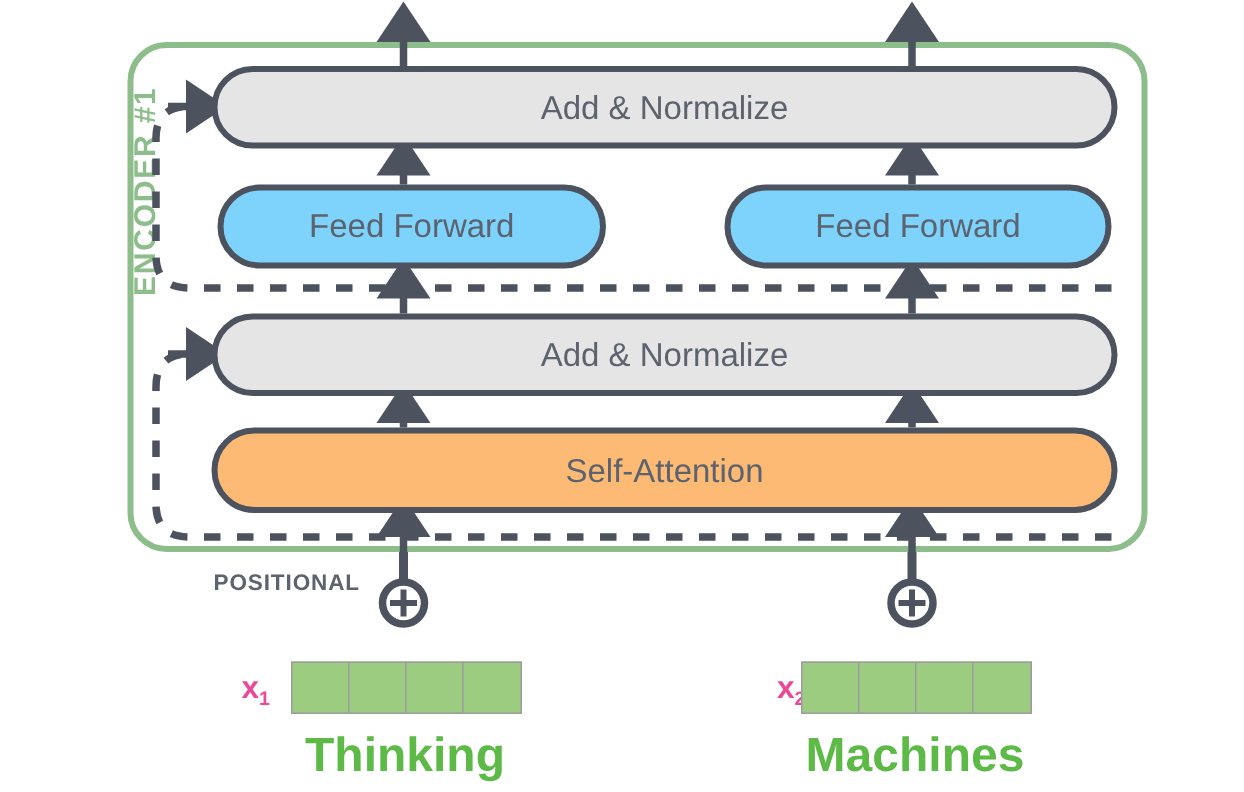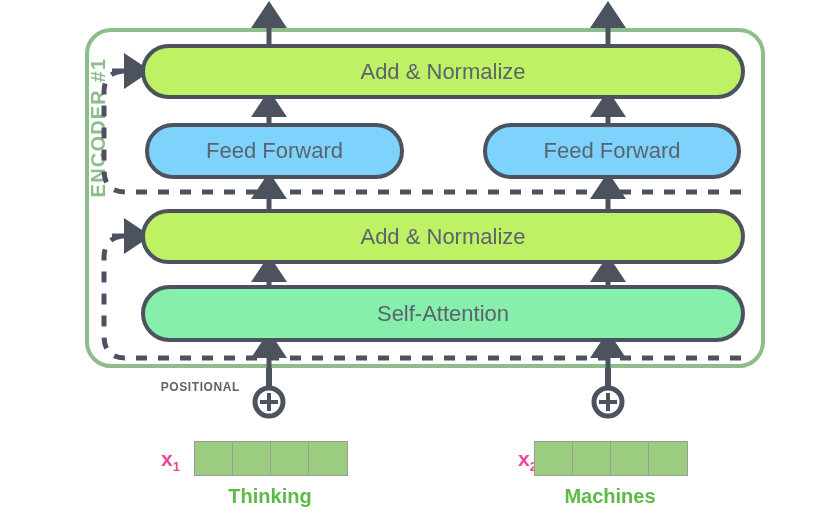--- a/index.html
+++ b/index.html
@@ -20,58 +20,58 @@
     text-align:center;white-space:nowrap;
   }
 
   
   .layerbox{
     position:absolute;box-sizing:border-box;
     border:4px solid #4c525e;border-radius:30px;
     display:flex;align-items:center;justify-content:center;
     color:#5c636e;font-size:22px;font-weight:400;white-space:nowrap;
   }
-  .addnorm{background:#bef264;}
+  .addnorm{background:#e5e5e5;}
   .ffwd{background:#7dd3fc;}
-  .selfatt{background:#86efac;}
+  .selfatt{background:#fdba74;}
 
   .box-an-top{left:141px;top:44px;width:604px;height:55px;}
   .box-ff-left{left:145px;top:123px;width:259px;height:56px;}
   .box-ff-right{left:483px;top:123px;width:258px;height:56px;}
   .box-an-bot{left:141px;top:209px;width:604px;height:55px;}
   .box-sa{left:141px;top:285px;width:604px;height:57px;}
 
   
   svg#wires{position:absolute;left:0;top:0;width:829px;height:528px;
             pointer-events:none;}
 
   
   .pe-text{
-    position:absolute;color:#5c636e;font-size:12px;font-weight:700;
+    position:absolute;color:#5c636e;font-size:15px;font-weight:700;
     letter-spacing:.6px;line-height:1.25;text-align:right;
   }
   .pe-text.left{left:130px;top:380px;width:110px;}
 
   
   .embed{
     position:absolute;display:flex;border:1px solid #9c9c9c;
     box-sizing:border-box;background:#9ccc7f;
   }
   .embed .cell{width:38px;height:33px;border-right:1px solid #9c9c9c;
                box-sizing:border-box;}
   .embed .cell:last-child{border-right:none;}
   .embed-left{left:194px;top:441px;}
   .embed-right{left:534px;top:441px;}
 
   .xlabel{position:absolute;color:#ec4899;font-size:21px;font-weight:700;}
   .xlabel sub{font-size:13px;font-weight:700;}
   .xlabel-left{left:161px;top:447px;}
   .xlabel-right{left:518px;top:447px;}
 
-  .word{position:absolute;color:#5dba47;font-size:20px;font-weight:700;
+  .word{position:absolute;color:#5dba47;font-size:32px;font-weight:700;
         text-align:center;white-space:nowrap;}
   .word-left{left:190px;top:485px;width:160px;}
   .word-right{left:530px;top:485px;width:160px;}
 </style>
 </head>
 <body>
 
 <div id="stage">
 
   <div class="encoder-frame"></div>

